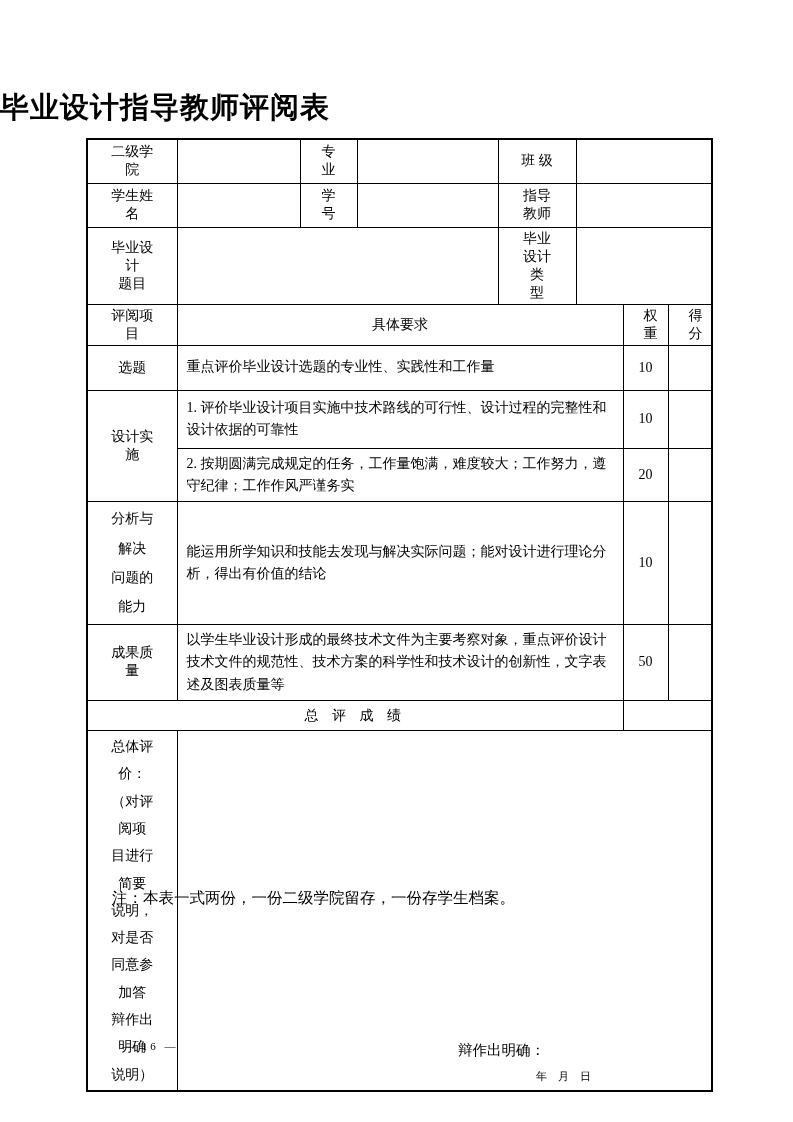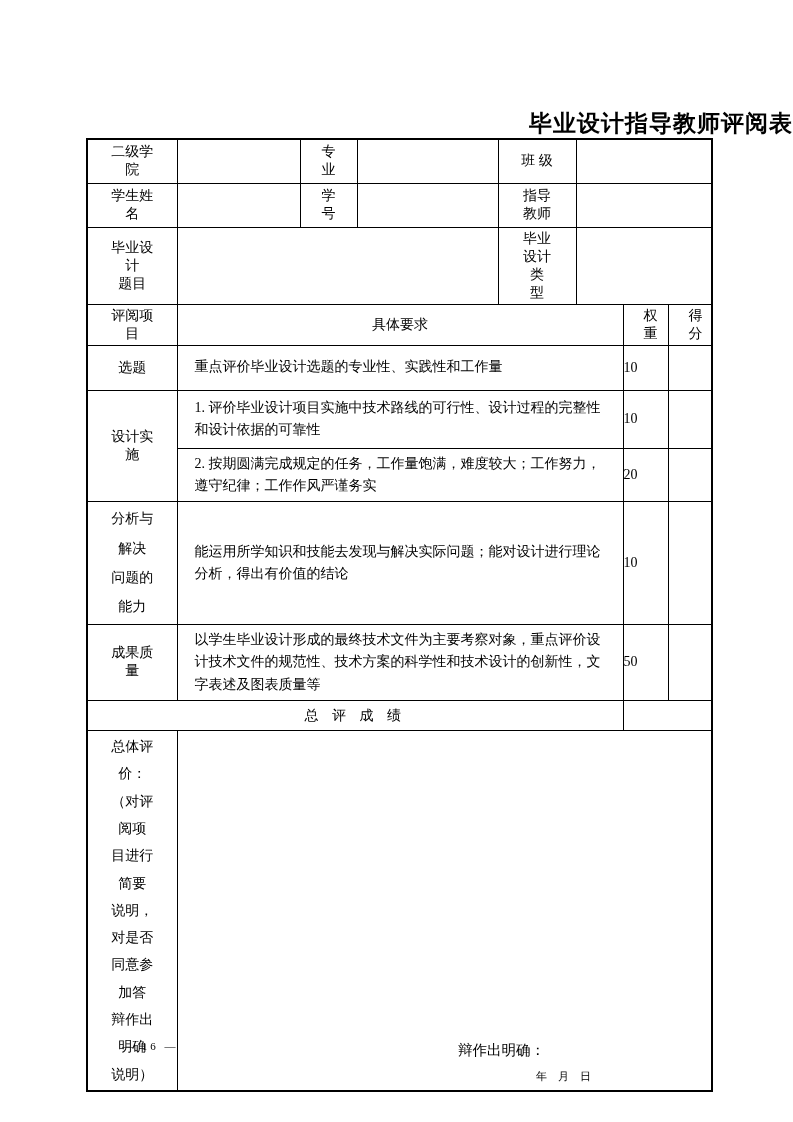--- a/index.html
+++ b/index.html
@@ -8,44 +8,43 @@
     position:relative;
     width:793px; height:1122px;
     background:#ffffff;
     color:#000000;
     font-family:"Liberation Serif","DejaVu Serif",serif;
     overflow:hidden;
   }
   .title {
     position:absolute;
     top:88px; left:0; right:0;
-    text-align:right;
-    font-size:23px;
+    text-align:left;
+    font-size:29px;
     font-weight:700;
     letter-spacing:1px;
-    margin-top:20px;
   }
   table.form {
     position:absolute;
     left:86px; top:138px;
     width:627px;
     border-collapse:collapse;
     table-layout:fixed;
     border:2px solid #000000;
   }
   td {
     border:1px solid #000000;
     font-size:14px;
     vertical-align:middle;
     overflow:hidden;
   }
   .lbl { text-align:center; padding:2px 20px; }
   .hdr { text-align:center; }
-  .req { text-align:left; padding:4px 17px; line-height:1.6; }
-  .num { text-align:left;margin-left:40px; }
+  .req { text-align:left; padding:4px 9px; line-height:1.6; }
+  .num { text-align:center;margin-left:40px; }
   .pre { white-space:pre-line; }
   .two-line { line-height:2.1; }
   .total { letter-spacing:5px; }
   .overall-label { line-height:1.95; font-size:14px; }
   .overall-cell { position:relative; }
   .sign-line {
     position:absolute;
     right:166px; bottom:30px;
     font-size:14.5px;
   }
@@ -178,16 +177,17 @@
 辩作出明确
 说明）</td>
       <td class="overall-cell" colspan="7">
         <div class="sign-line">辩作出明确：</div>
         <div class="date-line">年　月　日</div>
       </td>
     </tr>
   </tbody>
     </table>
 
+  <div class="note">注：本表一式两份，一份二级学院留存，一份存学生档案。</div>
 
   <div class="pageno">— 16 —</div>
 
 </div>
 
 </body></html>

